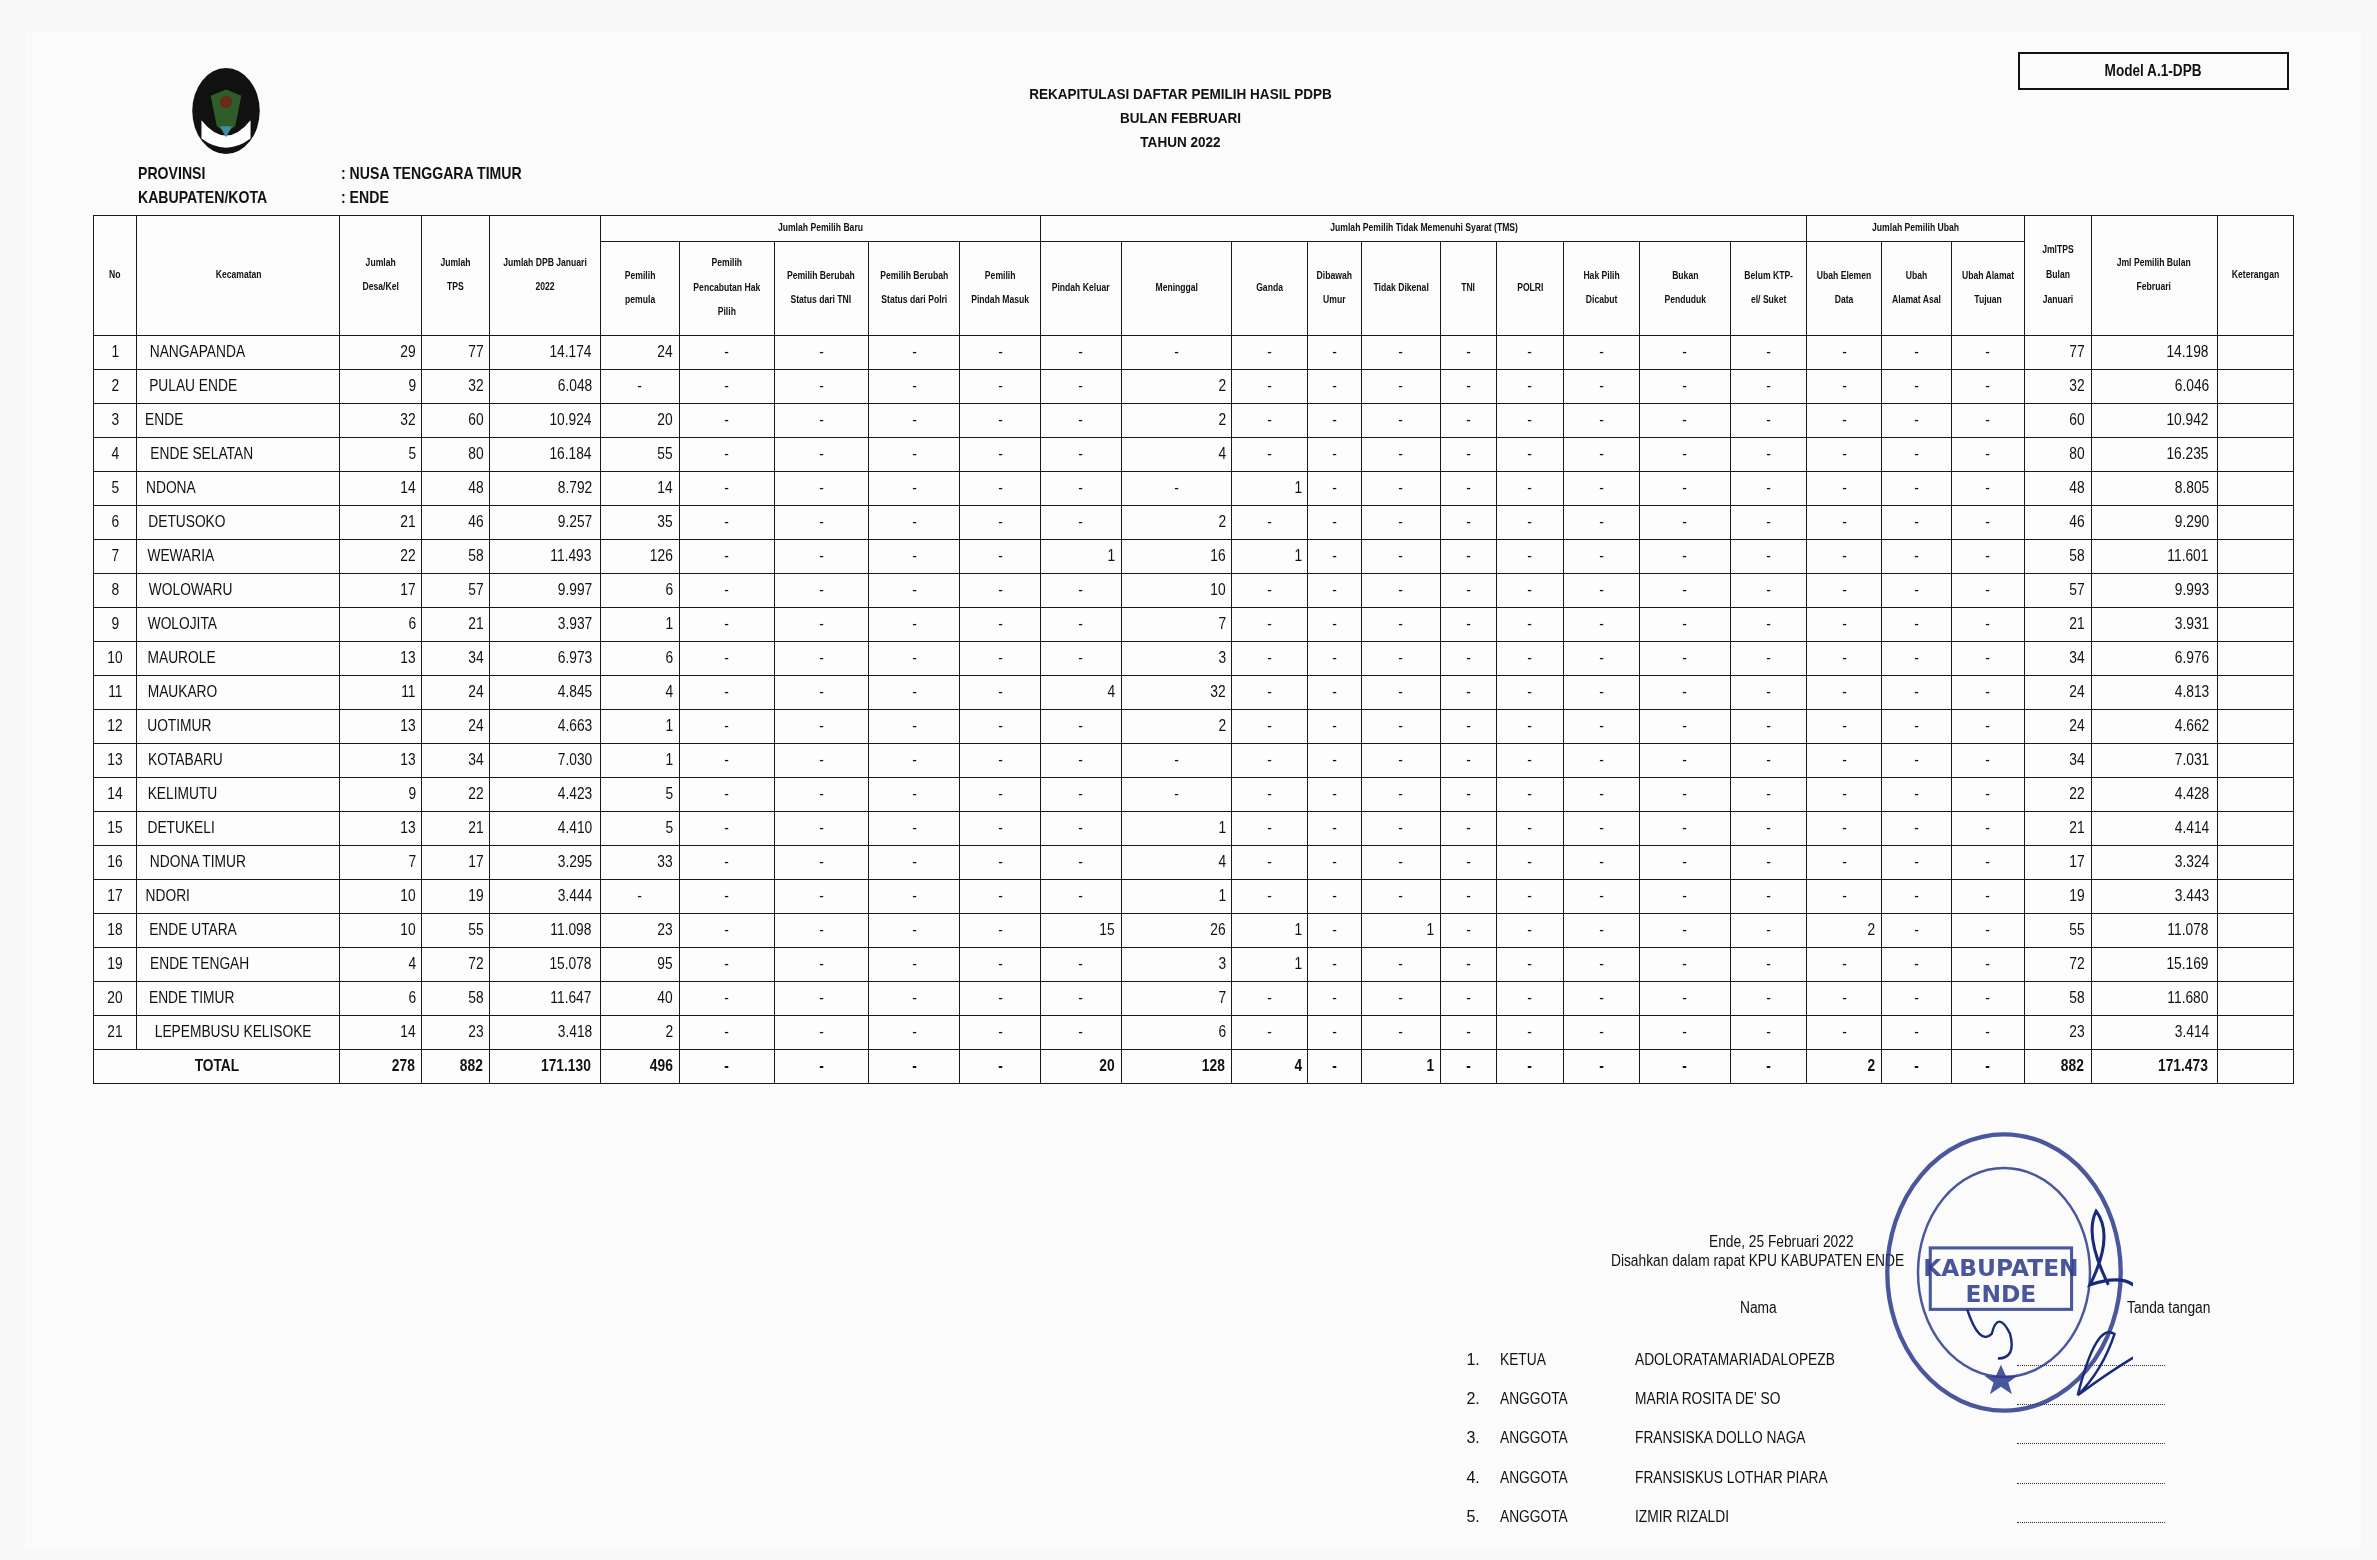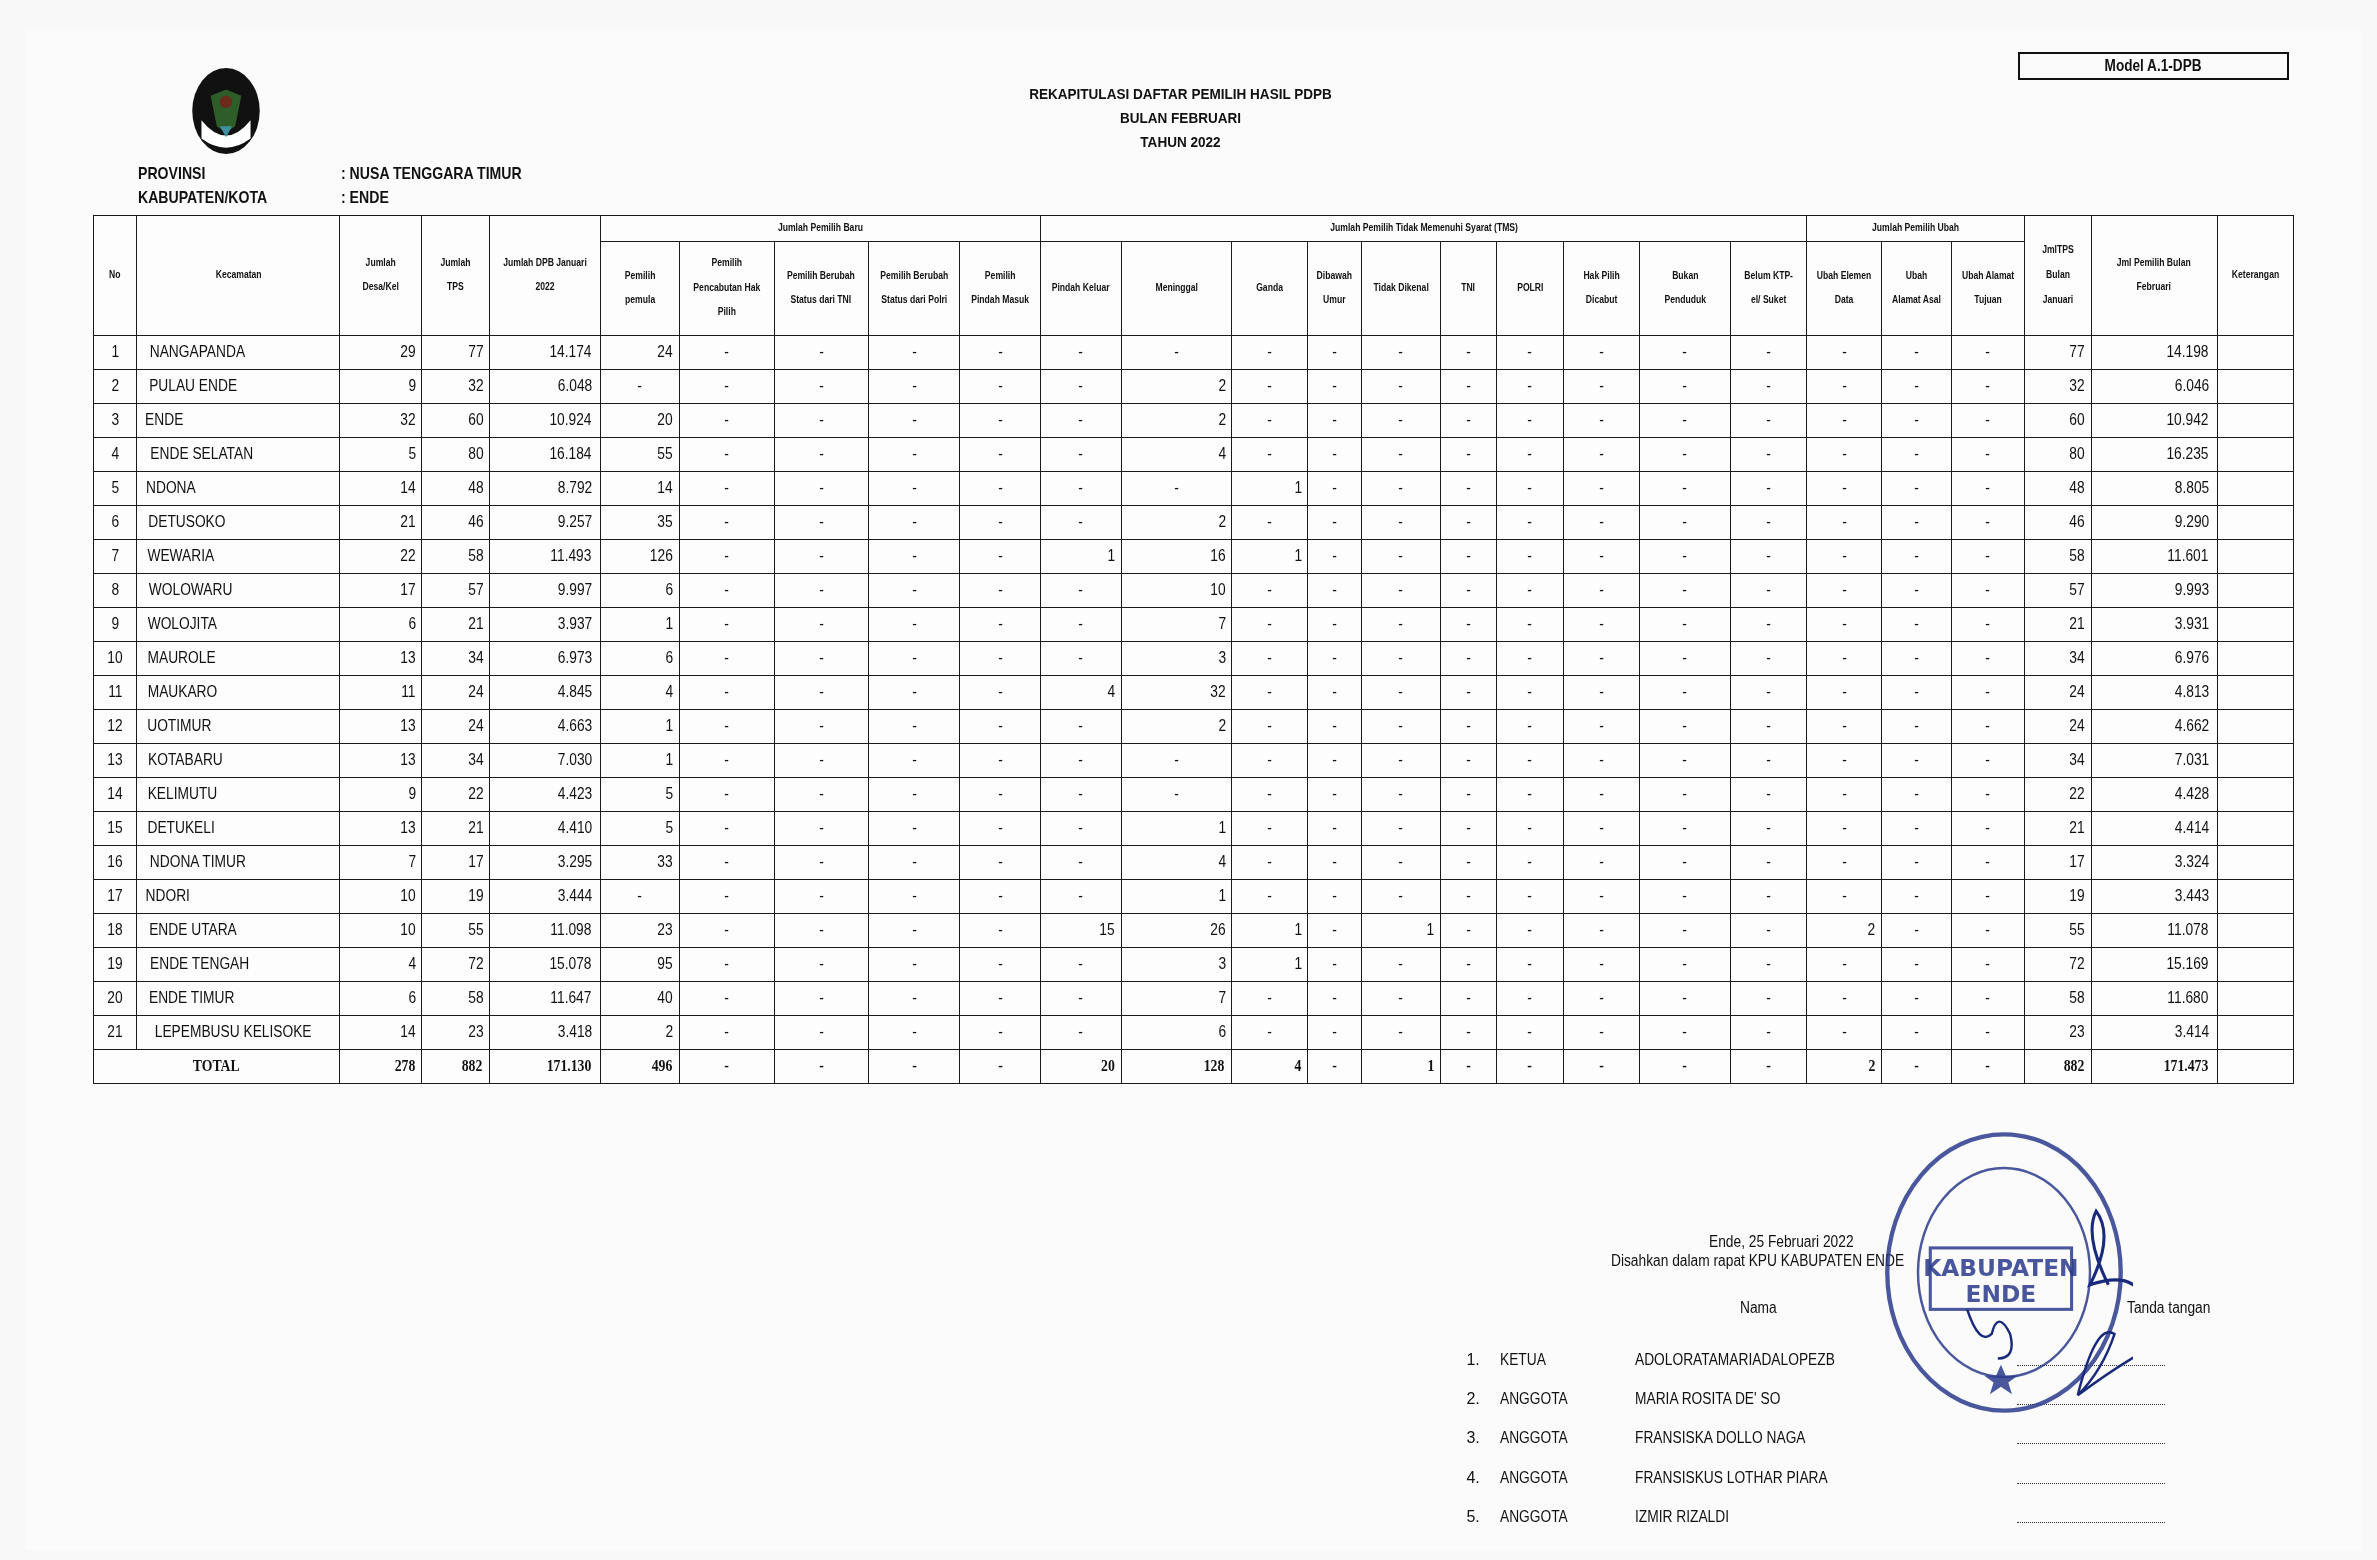--- a/index.html
+++ b/index.html
@@ -6,41 +6,41 @@
   body {
     width:2377px; height:1560px; background:#f7f7f7; position:relative; overflow:hidden;
     font-family:"Liberation Sans", "DejaVu Sans", sans-serif; color:#111;
   }
   .page { position:absolute; left:0; top:0; width:2377px; height:1560px; background:#f8f8f8; }
   .page-inner { position:absolute; left:24.6px; top:31px; width:2336px; height:1519px; background:#fbfbfb; }
 
   .logo { position:absolute; left:183px; top:65px; width:86px; height:92px; }
   .hdr-label { position:absolute; font-weight:bold; font-size:16.6px; transform:scaleX(0.85); transform-origin:left; letter-spacing:0; }
   .title { position:absolute; left:984px; width:393px; text-align:center; font-weight:bold; font-size:15.4px; transform:scaleX(0.88); }
-  .model-box { position:absolute; left:2018px; top:52px; width:271px; height:28px; border:2.5px solid #111; box-sizing:border-box;
+  .model-box { position:absolute; left:2018px; top:52px; width:271px; height:38px; border:2.5px solid #111; box-sizing:border-box;
     display:flex; align-items:center; justify-content:center; font-weight:bold; font-size:16px; }
   .model-box span{ display:inline-block; transform:scaleX(0.85); }
 
   table.rekap {
     position:absolute; left:93px; top:215px; border-collapse:collapse; table-layout:fixed;
     width:2201px; font-size:16px; background:#fdfdfd;
   }
   table.rekap th, table.rekap td {
     border:1.8px solid #1a1a1a; padding:0 4.9px; overflow:hidden; white-space:nowrap;
   }
   table.rekap th { font-weight:bold; font-size:10px; line-height:24.6px; text-align:center; vertical-align:middle; white-space:normal; }
   table.rekap th .sq { display:inline-block; transform:scaleX(0.86); }
   table.rekap tr.group th { height:24.6px; }
   table.rekap tr.sub th { height:93px; }
   table.rekap td { height:33px; font-size:16px; }
   td.num { text-align:right; }
   td.ctr { text-align:center; }
   td.name { text-align:left; }
   td .sq { display:inline-block; transform:scaleX(0.86); }
-  tr.total td { font-weight:bold;font-family:Liberation Serif, serif; }
+  tr.total td { font-weight:bold; }
 
   .sign-area { position:absolute; left:1451px; top:1208px; width:922px; height:369px; }
   .sign-date { position:absolute; left:258px; top:24.6px; font-size:16px; transform:scaleX(0.86); transform-origin:left; }
   .sign-approved { position:absolute; left:160px; top:44px; font-size:16px; transform:scaleX(0.86); transform-origin:left; }
   .sign-head-nama { position:absolute; left:289px; top:91px; font-size:16px; transform:scaleX(0.86); transform-origin:left; }
   .sign-head-ttd { position:absolute; left:676px; top:91px; font-size:16px; transform:scaleX(0.86); transform-origin:left; }
   .signer { position:absolute; left:0; height:24.6px; width:738px; font-size:16px; }
   .signer .n { position:absolute; left:15.4px; }
   .signer .r { position:absolute; left:49px; transform:scaleX(0.86); transform-origin:left; }
   .signer .nm { position:absolute; left:184px; transform:scaleX(0.86); transform-origin:left; }

